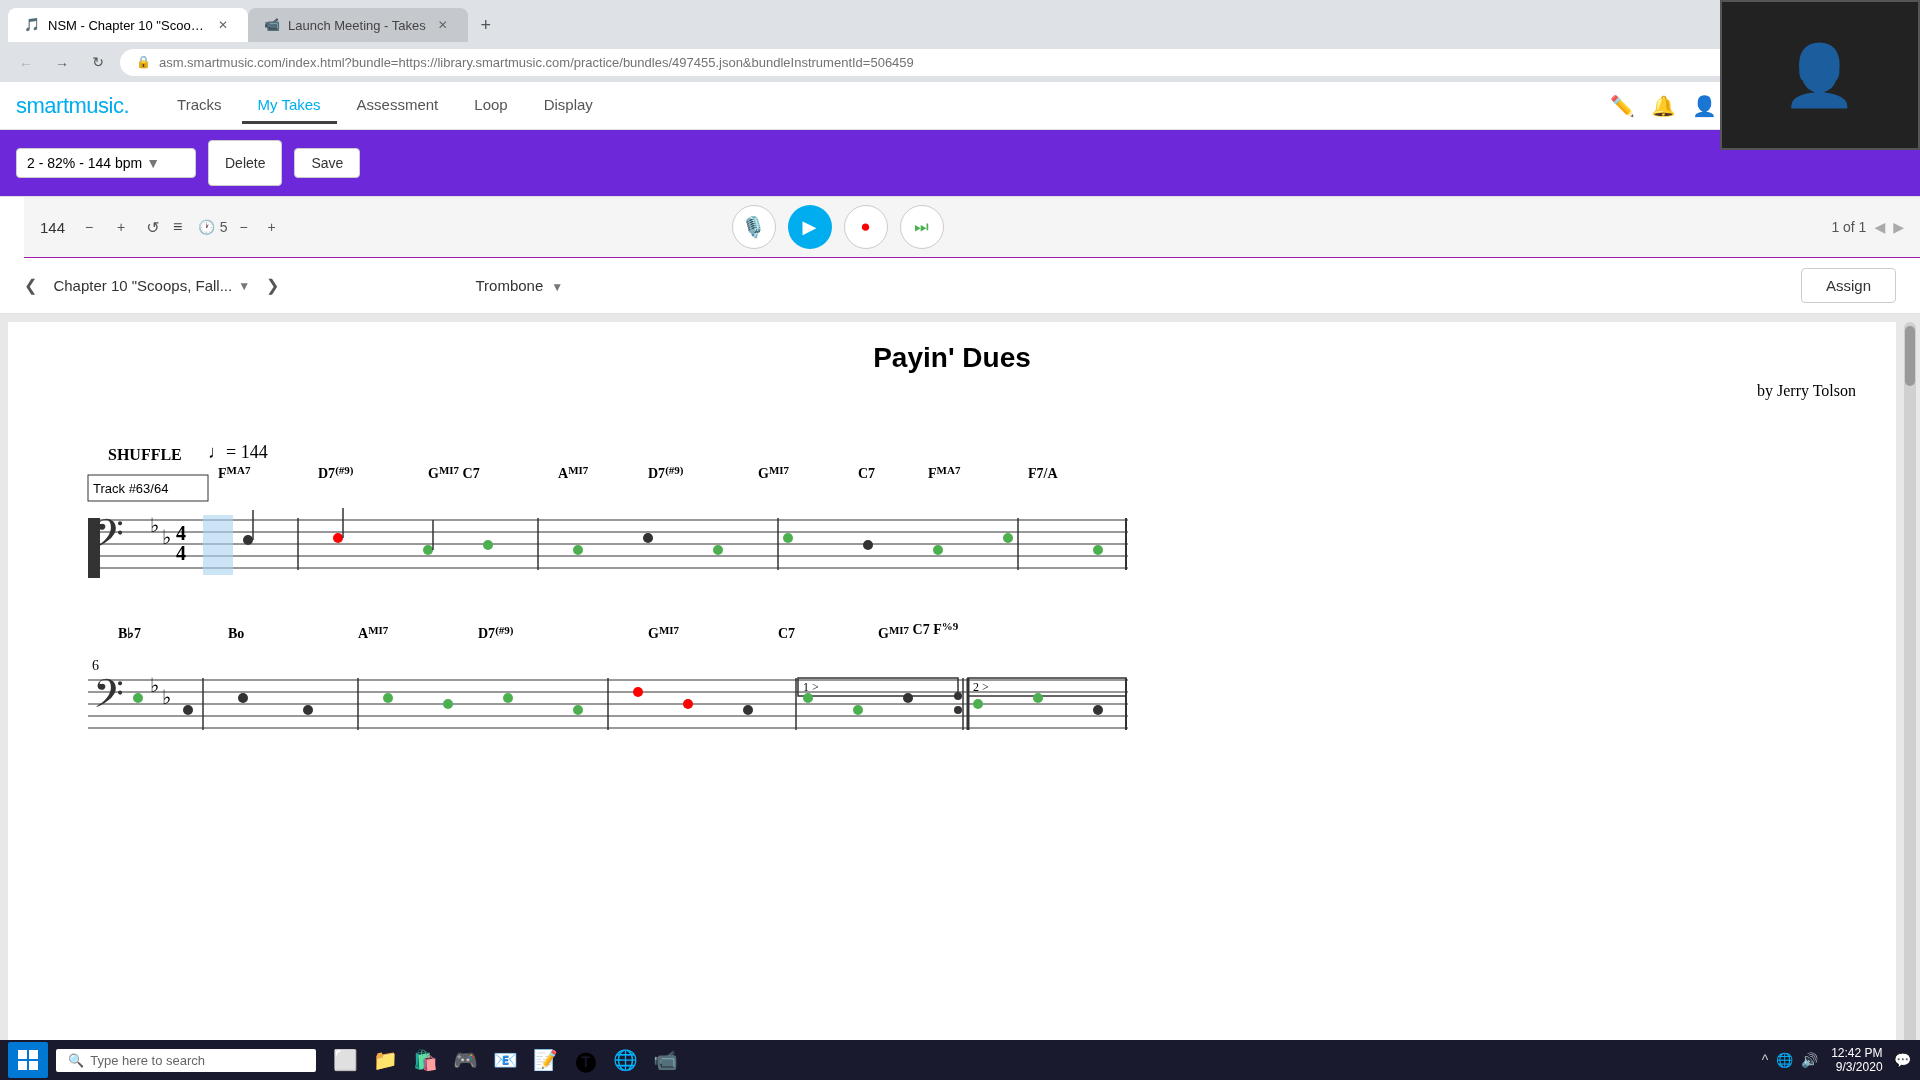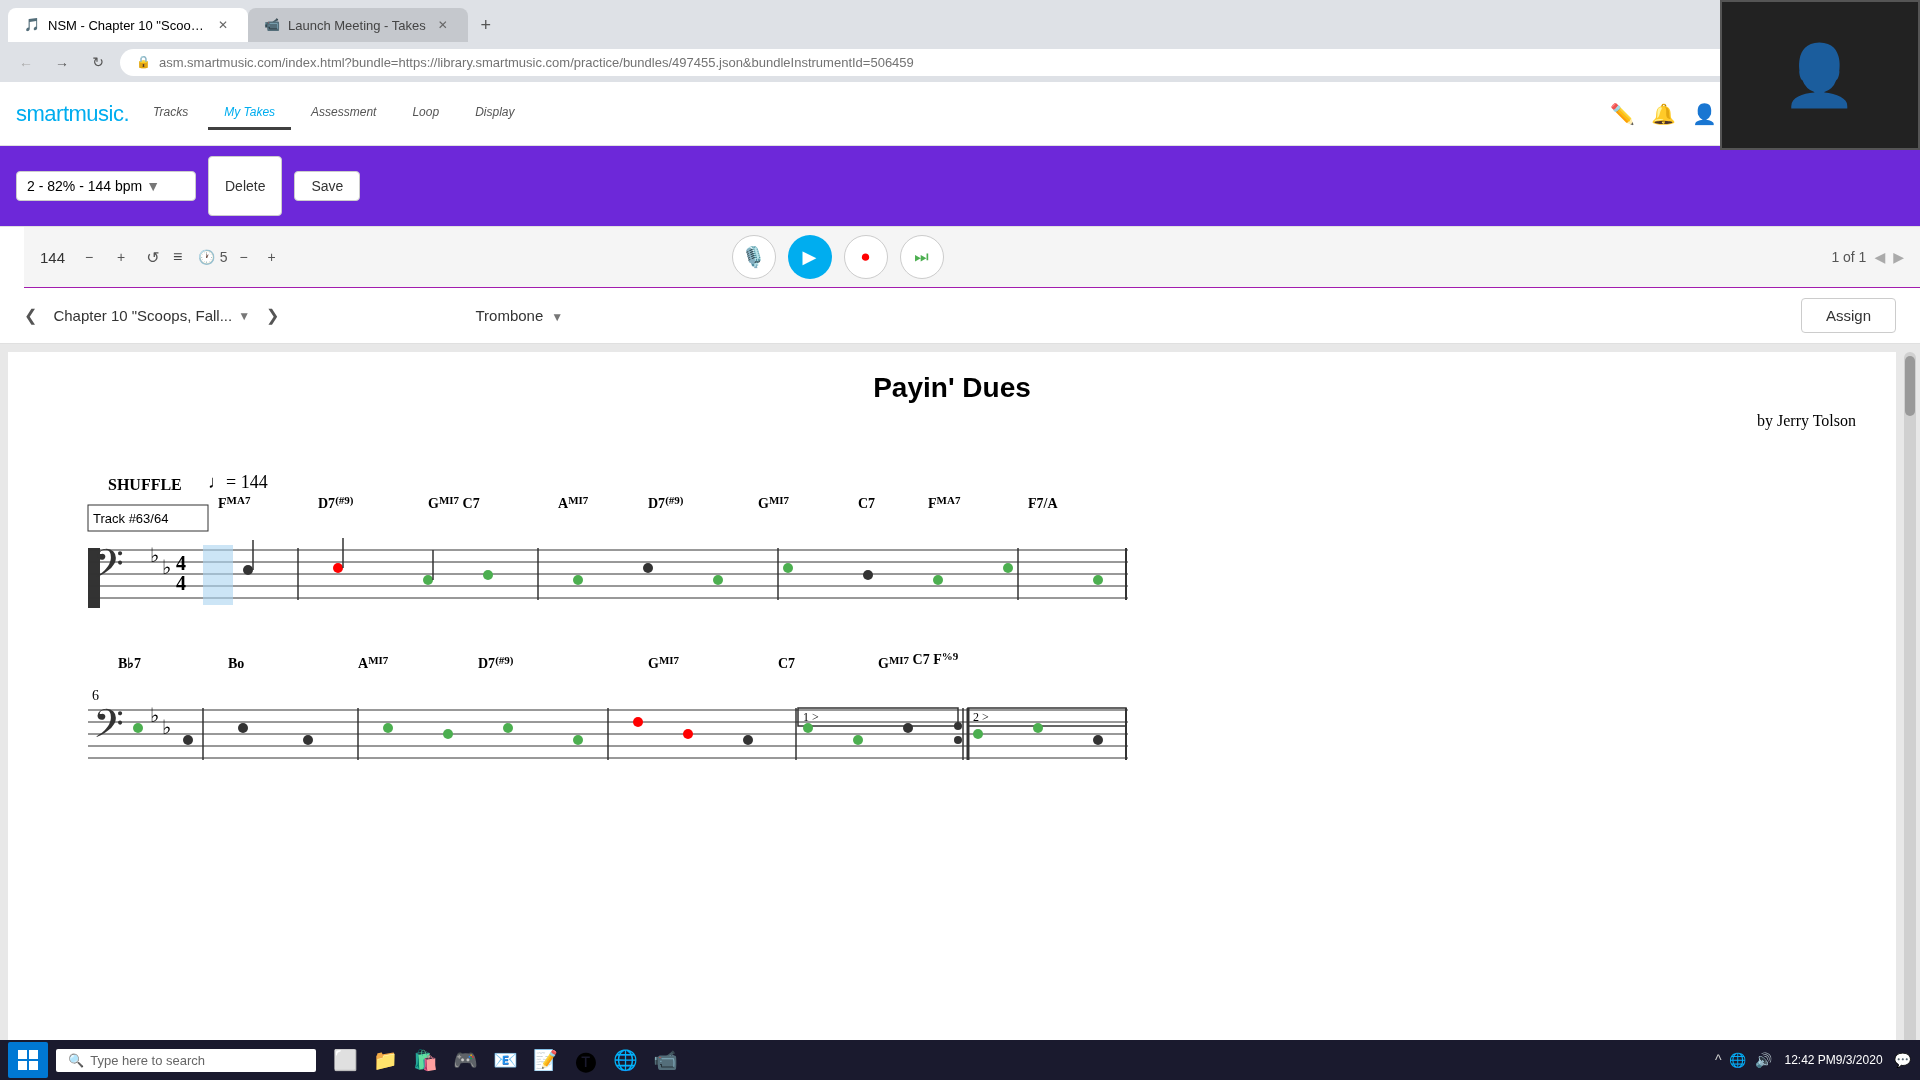--- a/index.html
+++ b/index.html
@@ -26,36 +26,36 @@
     .browser-action-btn { width: 28px; height: 28px; display: flex; align-items: center; justify-content: center; font-size: 16px; color: #555; cursor: pointer; }
 
     
     .camera-preview { position: absolute; top: 0; right: 0; width: 200px; height: 150px; background: #222; border: 2px solid #555; z-index: 100; display: flex; align-items: center; justify-content: center; overflow: hidden; }
     .camera-face { font-size: 60px; opacity: 0.7; }
 
     
     .app-container { background: #fff; width: 100%; }
 
     
-    .app-nav { display: flex; align-items: center; padding: 0 16px; height: 64px; border-bottom: 1px solid #e0e0e0; }
+    .app-nav { display: flex; align-items: center; padding: 0 16px; height: 48px; border-bottom: 1px solid #e0e0e0; gap: 24px; }
     .app-logo { font-size: 22px; font-weight: 300; color: #00adef; letter-spacing: -0.5px; margin-right: 8px; }
     .nav-links { display: flex; gap: 4px; }
-    .nav-link { padding: 8px 16px; font-size: 12px; color: #555; cursor: pointer; border-bottom: 3px solid transparent; text-decoration: none; font-style: italic; }
+    .nav-link { padding: 8px 16px; font-size: 15px; color: #555; cursor: pointer; border-bottom: 3px solid transparent; text-decoration: none; }
     .nav-link.active { color: #00adef; border-bottom: 3px solid #404040; font-weight: 500; }
     .nav-right { margin-left: auto; display: flex; align-items: center; gap: 16px; }
     .nav-icon-btn { font-size: 20px; color: #555; cursor: pointer; }
     .practice-btn { background: #00adef; color: #fff; padding: 8px 20px; border-radius: 4px; font-size: 15px; font-weight: 500; cursor: pointer; }
     .grid-icon { display: grid; grid-template-columns: 1fr 1fr 1fr; gap: 2px; width: 20px; cursor: pointer; }
     .grid-dot { width: 5px; height: 5px; background: #555; border-radius: 1px; }
 
     
     .toolbar { display: flex; align-items: center; padding: 10px 16px; gap: 12px; border-bottom: 1px solid #e0e0e0; background: #6d28d9; }
     .tempo-select { display: flex; align-items: center; gap: 4px; background: #fff; border: 1px solid #ccc; border-radius: 4px; padding: 6px 10px; font-size: 14px; cursor: pointer; min-width: 180px; }
     .tempo-select-arrow { color: #777; }
-    .delete-btn { background: #fff; border: 1px solid #ccc; border-radius: 4px; padding: 21px 16px; font-size: 14px; color: #333; cursor: pointer; }
+    .delete-btn { background: #fff; border: 1px solid #ccc; border-radius: 4px; padding: 14px 16px; font-size: 14px; color: #333; cursor: pointer; }
     .save-btn { background: #fff; border: 1px solid #ccc; border-radius: 4px; padding: 6px 16px; font-size: 14px; color: #333; cursor: pointer; }
 
     
     .playback-bar { display: flex; align-items: center; padding: 8px 16px; gap: 8px; border-bottom: 1px solid #a21caf; background: #f5f5f5; margin-left: 24px; }
     .tempo-display { font-size: 15px; font-weight: 500; color: #333; margin-right: 4px; }
     .ctrl-btn { width: 24px; height: 24px; display: flex; align-items: center; justify-content: center; cursor: pointer; font-size: 14px; color: #555; border: none; background: none; }
     .reset-btn { font-size: 16px; }
     .lines-icon { font-size: 16px; color: #444; cursor: pointer; }
     .clock-section { display: flex; align-items: center; gap: 4px; margin-left: 8px; font-size: 14px; color: #555; }
     .main-controls { display: flex; align-items: center; gap: 12px; margin: 0 auto; }
@@ -86,21 +86,21 @@
     .score-title { text-align: center; font-size: 28px; font-weight: bold; margin-bottom: 8px; font-family: Liberation Sans, sans-serif; }
     .score-composer { text-align: right; font-size: 16px; font-family: 'Times New Roman', serif; margin-bottom: 20px; }
 
     
     .taskbar { position: fixed; bottom: 0; left: 0; right: 0; height: 40px; background: #1a1a2e; display: flex; align-items: center; padding: 0 8px; gap: 4px; z-index: 200; }
     .taskbar-start { width: 40px; height: 36px; display: flex; align-items: center; justify-content: center; cursor: pointer; background: #0078d4; border-radius: 2px; }
     .taskbar-search { display: flex; align-items: center; gap: 6px; background: #fff; border-radius: 2px; padding: 4px 12px; margin-left: 4px; cursor: pointer; flex: 0 0 260px; font-size: 13px; color: #666; }
     .taskbar-apps { display: flex; gap: 4px; margin-left: 8px; }
     .taskbar-app { width: 36px; height: 36px; display: flex; align-items: center; justify-content: center; cursor: pointer; border-radius: 3px; font-size: 20px; }
     .taskbar-right { margin-left: auto; display: flex; align-items: center; gap: 12px; color: #fff; font-size: 12px; }
-    .taskbar-time { display: flex; flex-direction: row; align-items: flex-end; font-size: 12px; color: #fff; }
+    .taskbar-time { display: flex; flex-direction: column; align-items: flex-end; font-size: 12px; color: #fff; }
     .taskbar-icons { display: flex; gap: 8px; align-items: center; }
     .taskbar-icon { font-size: 14px; color: #ccc; cursor: pointer; }
   </style>
 </head>
 <body>
 
 <div class="camera-preview">
   <span class="camera-face">👤</span>
 </div>
 

